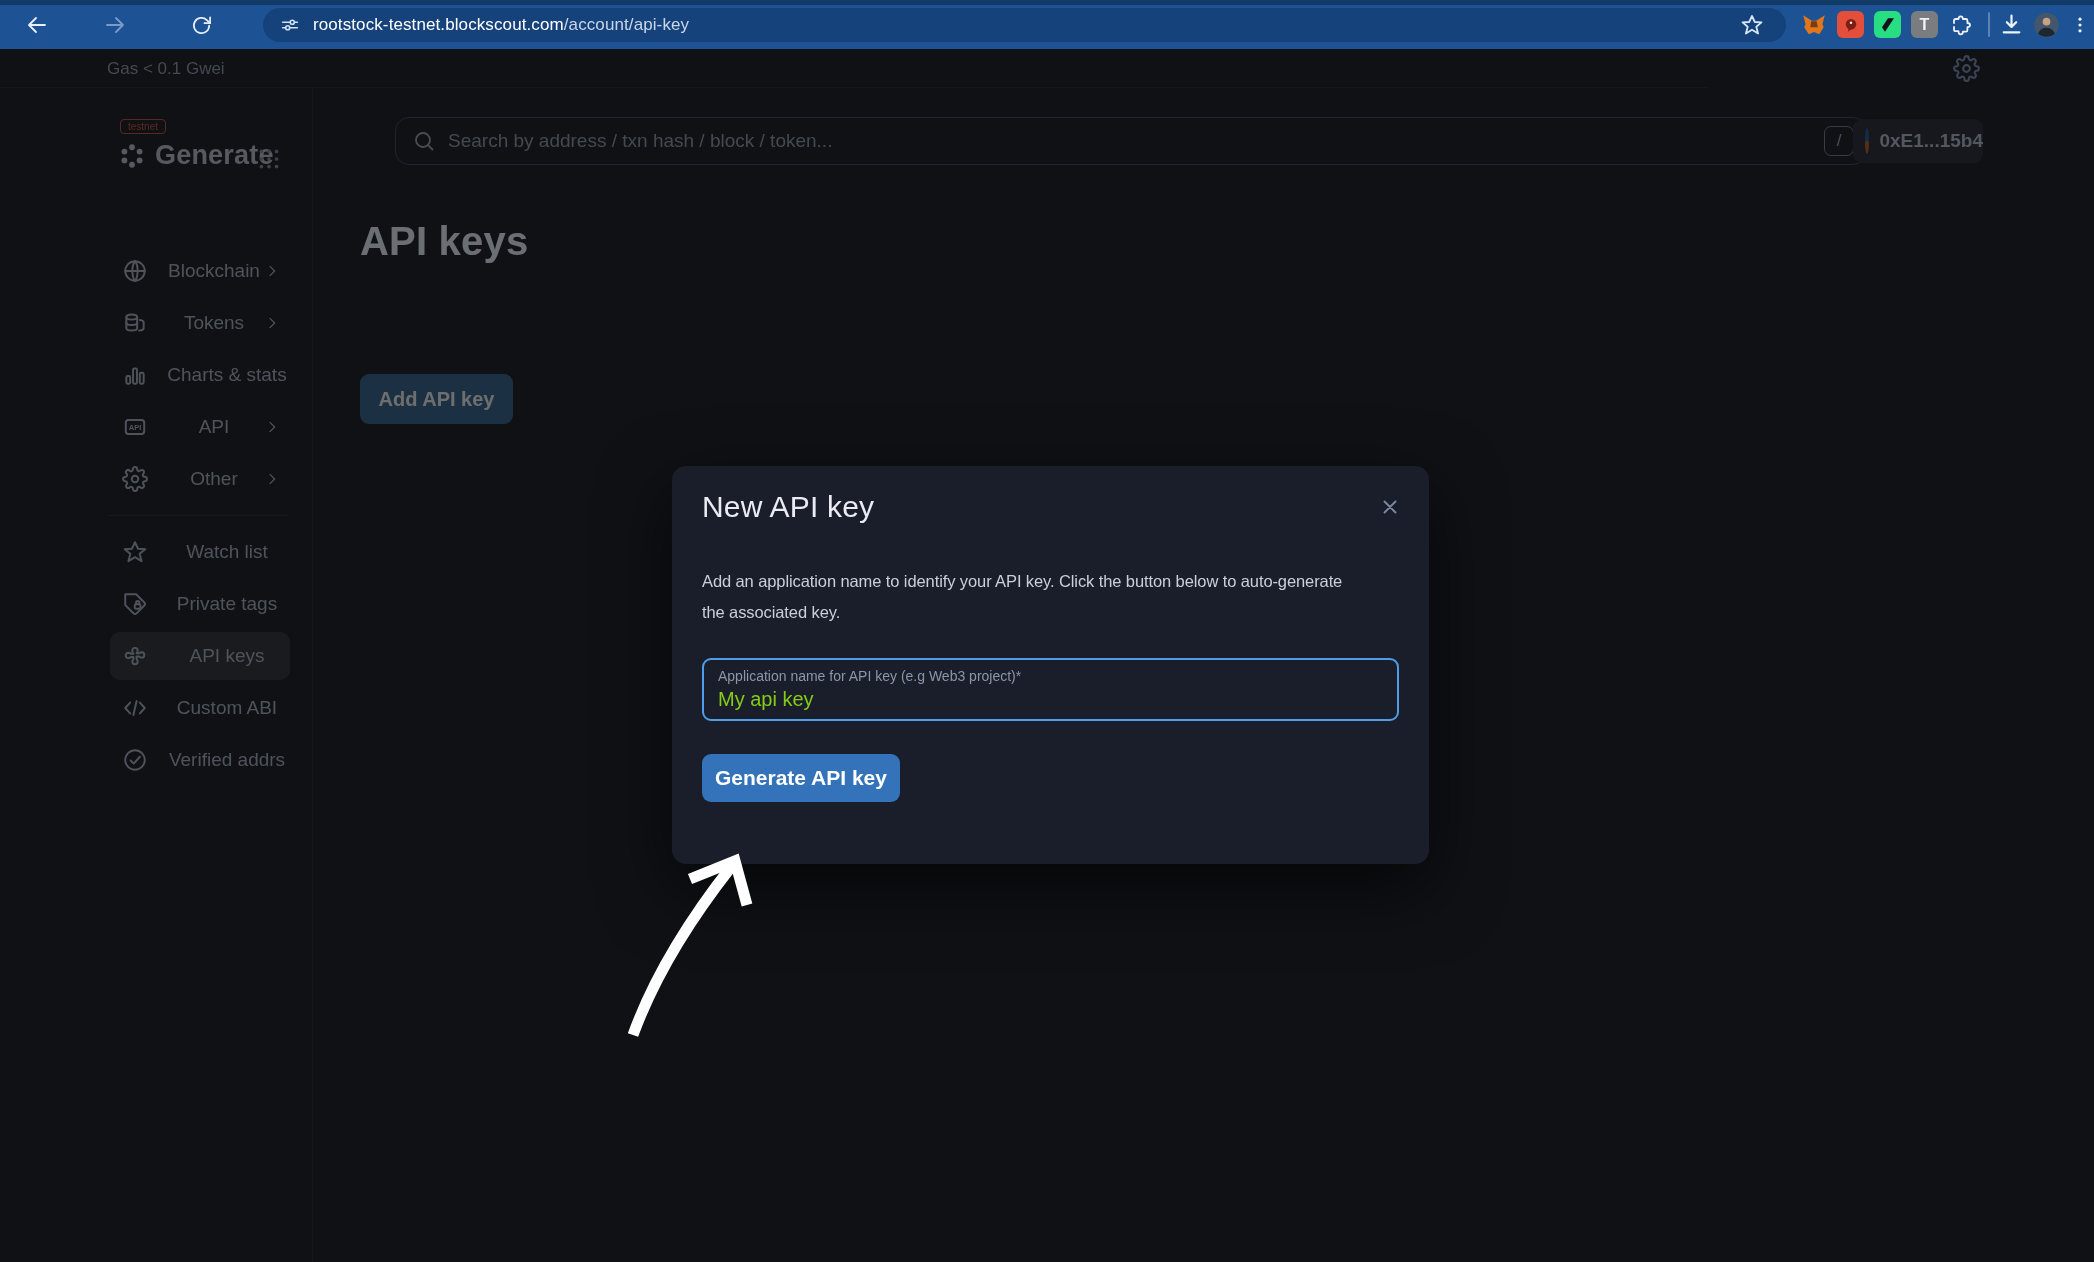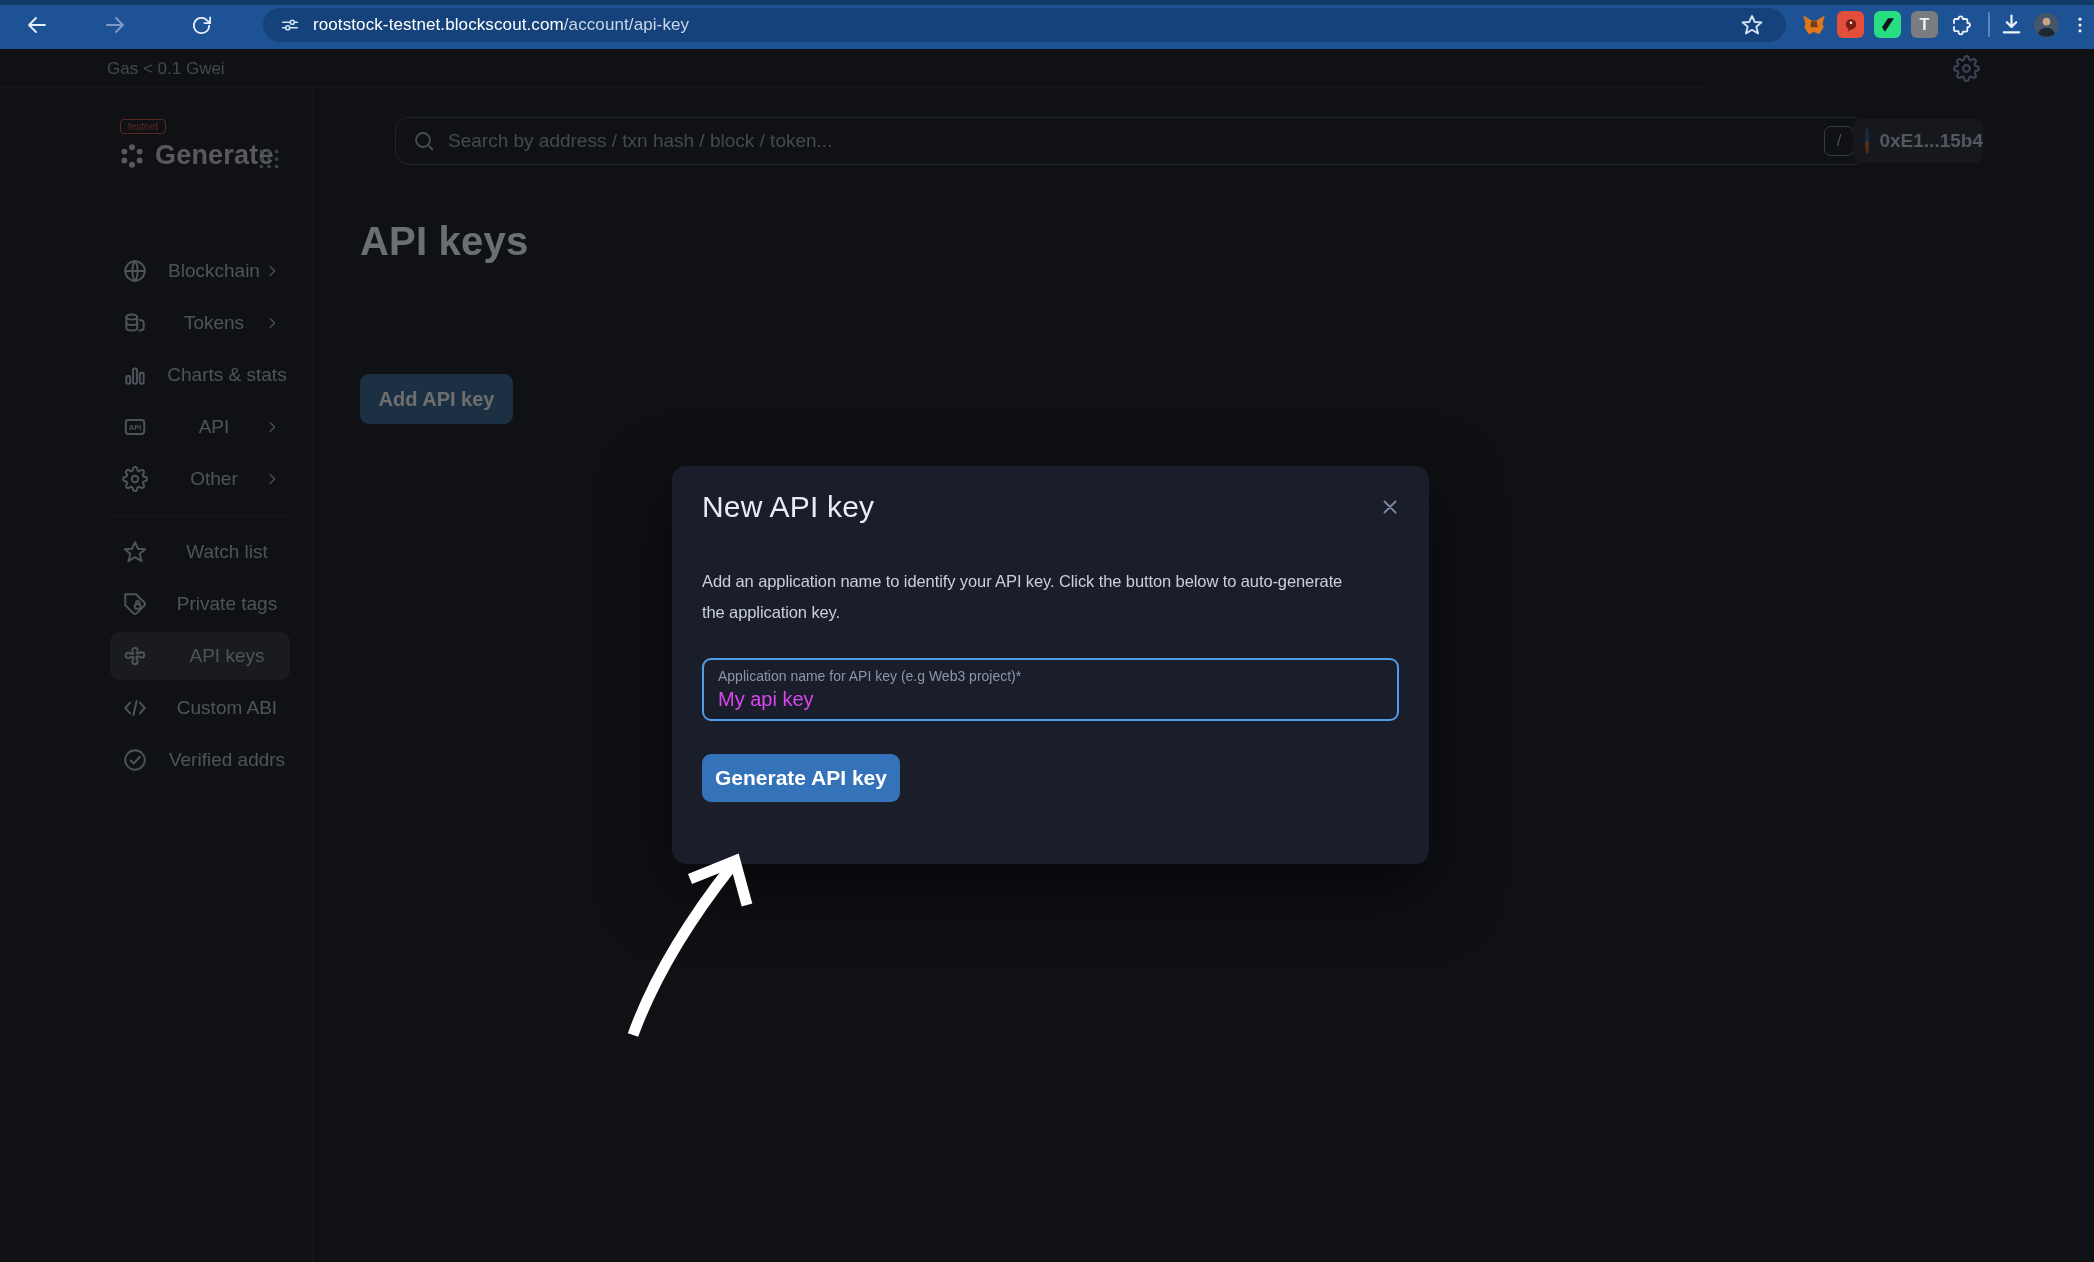--- a/index.html
+++ b/index.html
@@ -59,21 +59,21 @@
   
   .modal { position:absolute; left:672px; top:417px; width:757px; height:398px; background:var(--modal-bg,#1a1e2a);
      border-radius:14px; box-shadow:0 24px 70px rgba(0,0,0,0.65); }
   .modal-title { position:absolute; left:30px; top:24px; font-size:30px; font-weight:normal; color:#e9ecf2; letter-spacing:0.2px; }
   .modal-close { position:absolute; right:24px; top:26px; width:30px; height:30px; color:#7e8aa2; display:flex; align-items:center; justify-content:center; background:none; border:none; }
   .modal-body { position:absolute; left:30px; top:100px; width:700px; font-size:16.5px; line-height:31px; color:#c9cfdb; letter-spacing:-0.1px; }
   .modal-body span { display:block; }
   .field { position:absolute; left:30px; top:192px; width:697px; height:63px; border:2px solid var(--input-focus-border,#4f9de8); border-radius:9px; }
   .field-label { position:absolute; left:14px; top:8px; font-size:14px; color:#8d95a8; }
   .field input { position:absolute; left:14px; top:28px; width:660px; background:transparent; border:none; outline:none;
-     font-family:inherit; font-size:20px; color:#d946ef; }
+     font-family:inherit; font-size:20px; color:#84cc16; }
   .submit-btn { position:absolute; left:30px; top:288px; width:198px; height:48px; background:var(--accent-blue,#3473b9); border:none;
      border-radius:9px; color:#ffffff; font-family:inherit; font-size:21px; font-weight:bold; }
 
   .annot-arrow { position:absolute; left:600px; top:746px; width:180px; height:260px; color:var(--arrow-white,#ffffff); }
 </style>
 </head>
 <body>
 
 <div class="stage">
 
@@ -313,21 +313,21 @@
 
     <div class="modal">
       <div class="modal-title">New API key</div>
       <button class="modal-close">
         <svg class="ic" width="22" height="22" viewBox="0 0 24 24" style="stroke-width:2">
             <path d="M6 6l12 12M18 6 6 18"></path>
           </svg>
       </button>
       <div class="modal-body">
         <span>Add an application name to identify your API key. Click the button below to auto-generate</span>
-        <span>the application key.</span>
+        <span>the associated key.</span>
       </div>
       <div class="field">
         <div class="field-label">Application name for API key (e.g Web3 project)*</div>
         <input type="text" value="My api key" style="">
       </div>
       <button class="submit-btn">Generate API key</button>
     </div>
 
     <svg class="annot-arrow" viewBox="0 0 180 260">
       <path d="M33 240 Q62 160 131 72" stroke="currentColor" stroke-width="11" fill="none"></path>

